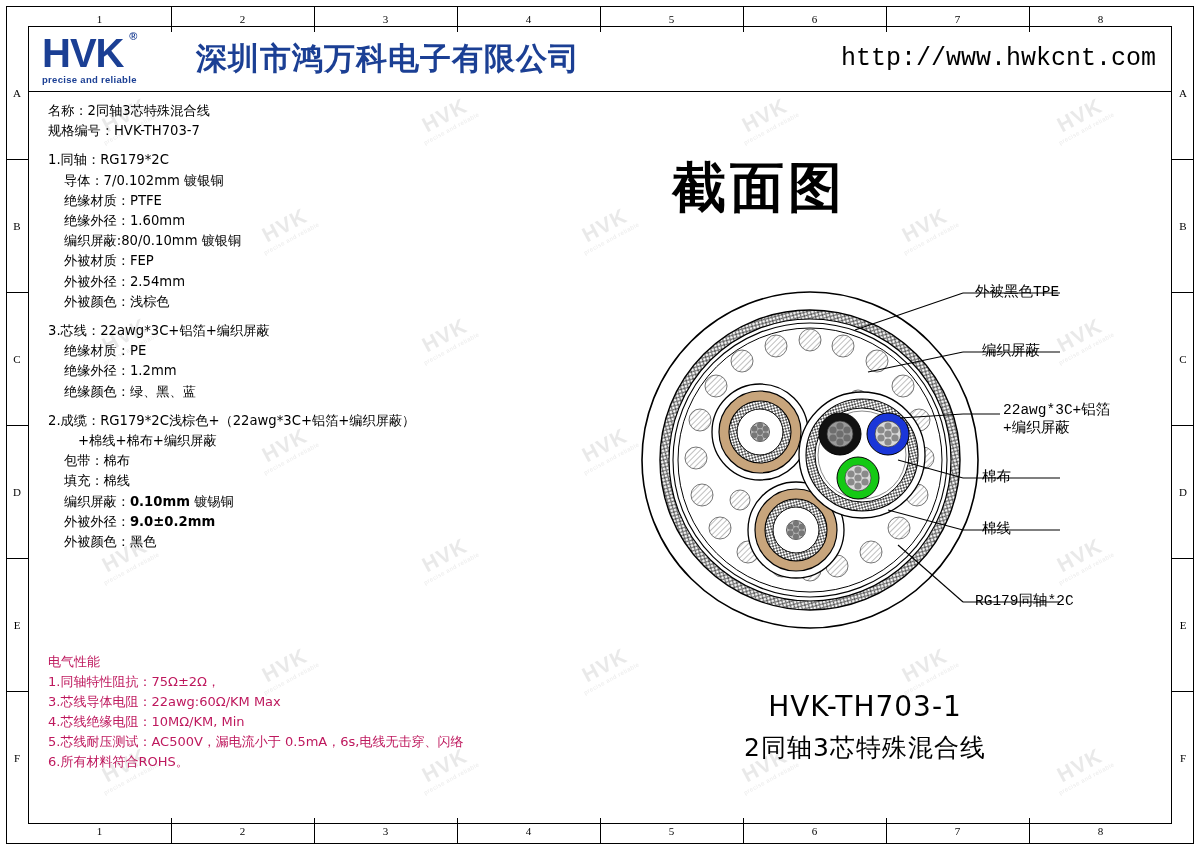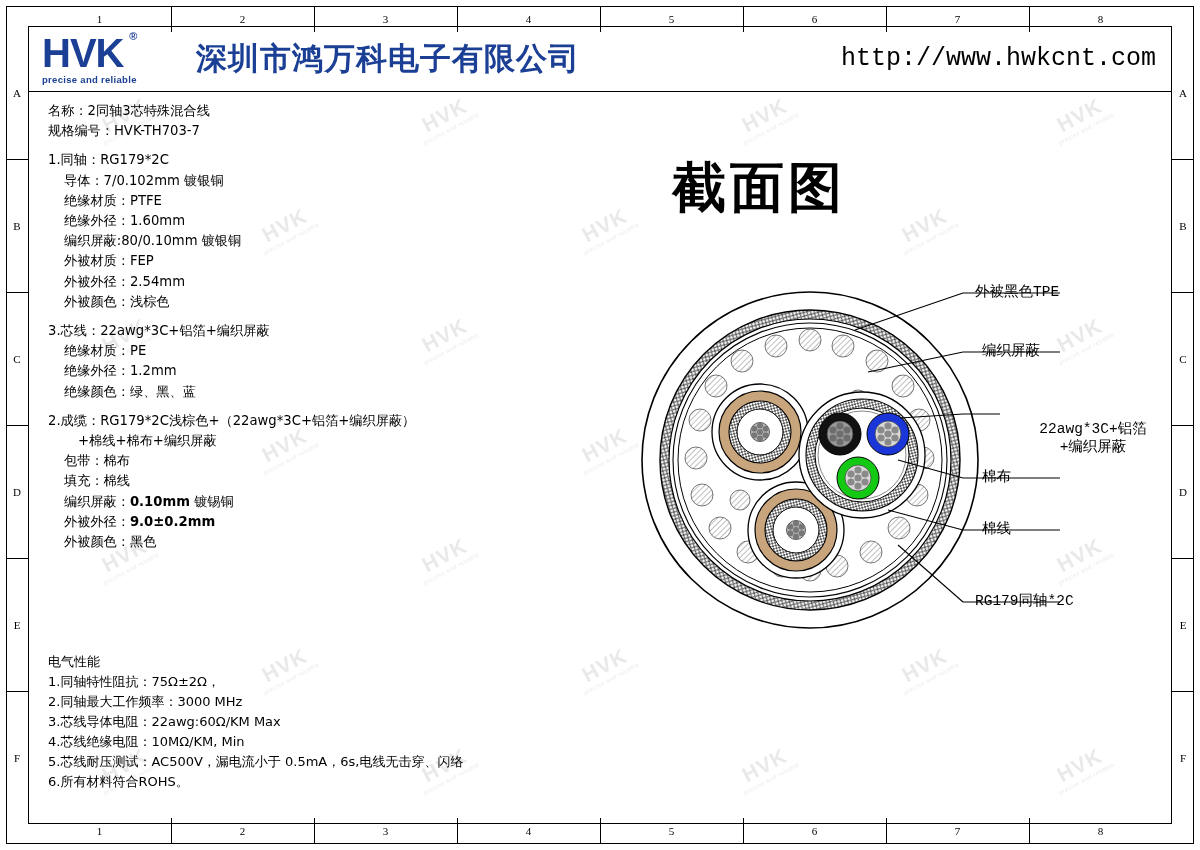--- a/index.html
+++ b/index.html
@@ -92,21 +92,21 @@
   .specs .ln { white-space:nowrap; margin-bottom:7px; }
   .specs .gap { height:9px; }
   .specs .i1 { padding-left:0px; }
   .specs .i2 { padding-left:16px; }
   .specs .i3 { padding-left:30px; }
   .specs .bold { font-weight:bold; }
 
   .elec {
     position:absolute; left:48px; top:655px; width:600px;
     font-family:"DejaVu Sans", sans-serif;
-    font-size:13px; line-height:1.0; color:#000000;
+    font-size:13px; line-height:1.0; color:#be185d;
   }
   .elec .ln { white-space:nowrap; margin-bottom:7px; }
 
   
   .sect-title {
     position:absolute; left:672px; top:152px;
     font-family:Liberation Serif, serif;
     font-weight:bold; font-size:54px; letter-spacing:4px;
   }
 
@@ -339,21 +339,20 @@
         <div class="ln i2">编织屏蔽：<span class="bold">0.10mm</span> 镀锡铜</div>
         <div class="ln i2">外被外径：<span class="bold">9.0±0.2mm</span></div>
         <div class="ln i2">外被颜色：黑色</div>
       </div>
   </div>
 
   <div class="elec">
     <div class="ln">电气性能</div>
     <div id="elec-list">
         <div class="ln">1.同轴特性阻抗：75Ω±2Ω，</div>
-        <div class="ln">2.同轴最大工作频率：3000 MHz</div>
         <div class="ln">3.芯线导体电阻：22awg:60Ω/KM  Max</div>
         <div class="ln">4.芯线绝缘电阻：10MΩ/KM, Min</div>
         <div class="ln">5.芯线耐压测试：AC500V，漏电流小于 0.5mA，6s,电线无击穿、闪络</div>
         <div class="ln">6.所有材料符合ROHS。</div>
       </div>
   </div>
 
   <div class="sect-title">截面图</div>
 
   <svg class="section" viewBox="0 0 420 420">
@@ -494,22 +493,26 @@
       <line x1="888" y1="510" x2="963" y2="530"></line>
       <line x1="963" y1="530" x2="1060" y2="530"></line>
 
       <line x1="898" y1="545" x2="963" y2="602"></line>
       <line x1="963" y1="602" x2="1060" y2="602"></line>
     </g>
   </svg>
 
   <div class="callout" style="left:975px; top:282px;">外被黑色TPE</div>
   <div class="callout" style="left:982px; top:341px;">编织屏蔽</div>
-  <div class="callout two" style="left:1003px; top:420px;text-align:center;">
+  <div class="callout two" style="left:1003px; top:401px;">
     <div>22awg*3C+铝箔</div>
     <div>+编织屏蔽</div>
   </div>
   <div class="callout" style="left:982px; top:467px;">棉布</div>
   <div class="callout" style="left:982px; top:519px;">棉线</div>
   <div class="callout" style="left:975px; top:591px;">RG179同轴*2C</div>
 
+  <div class="dwg-caption">
+    <div class="code">HVK-TH703-1</div>
+    <div class="desc">2同轴3芯特殊混合线</div>
+  </div>
 
 </div>
 
 </body></html>

